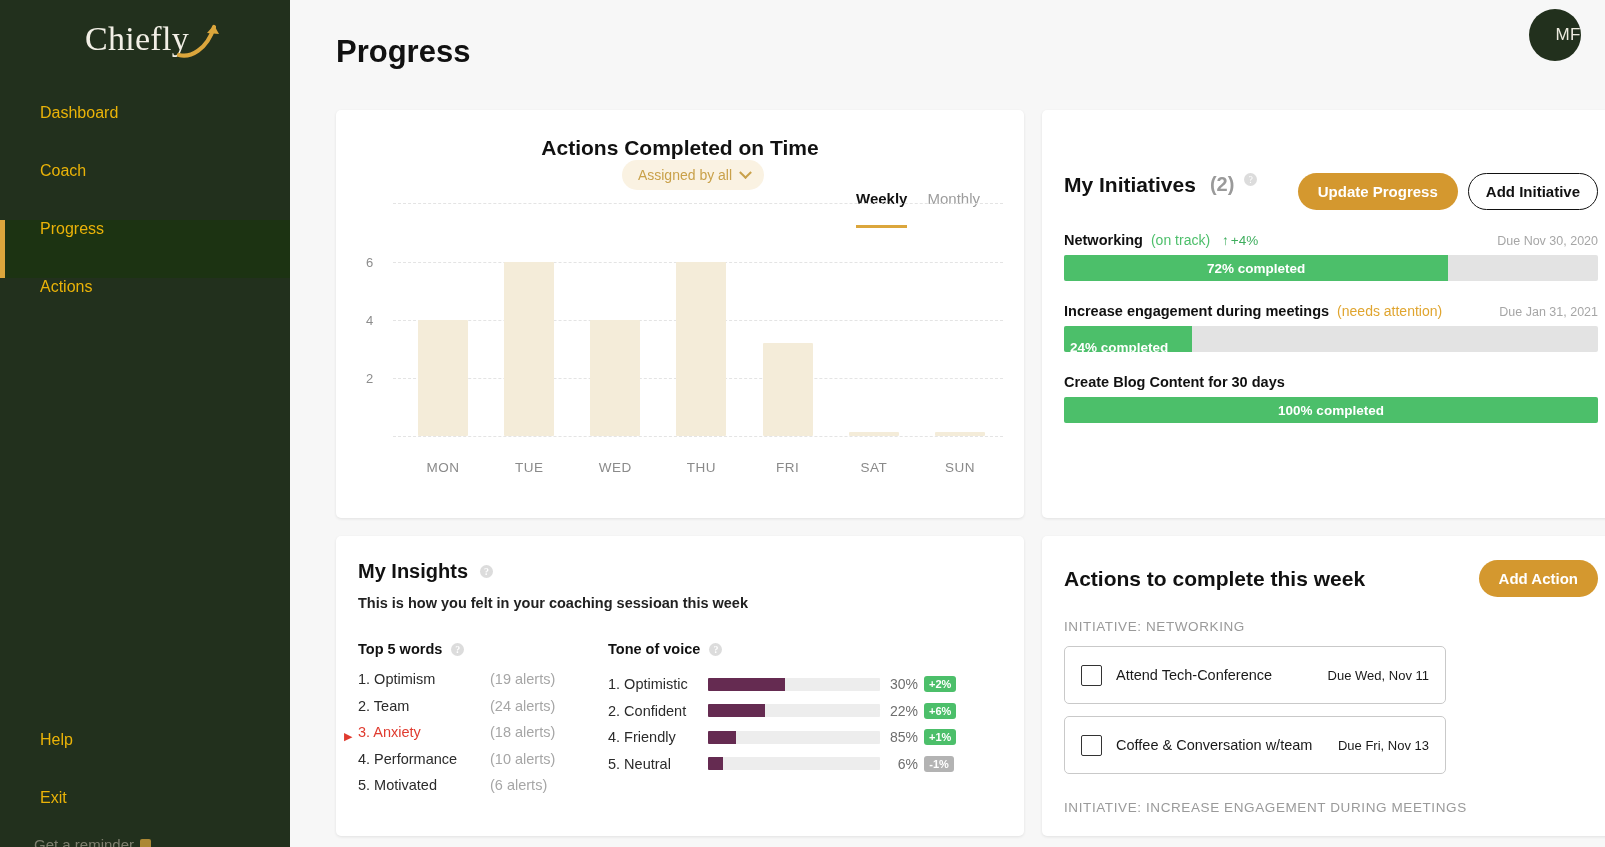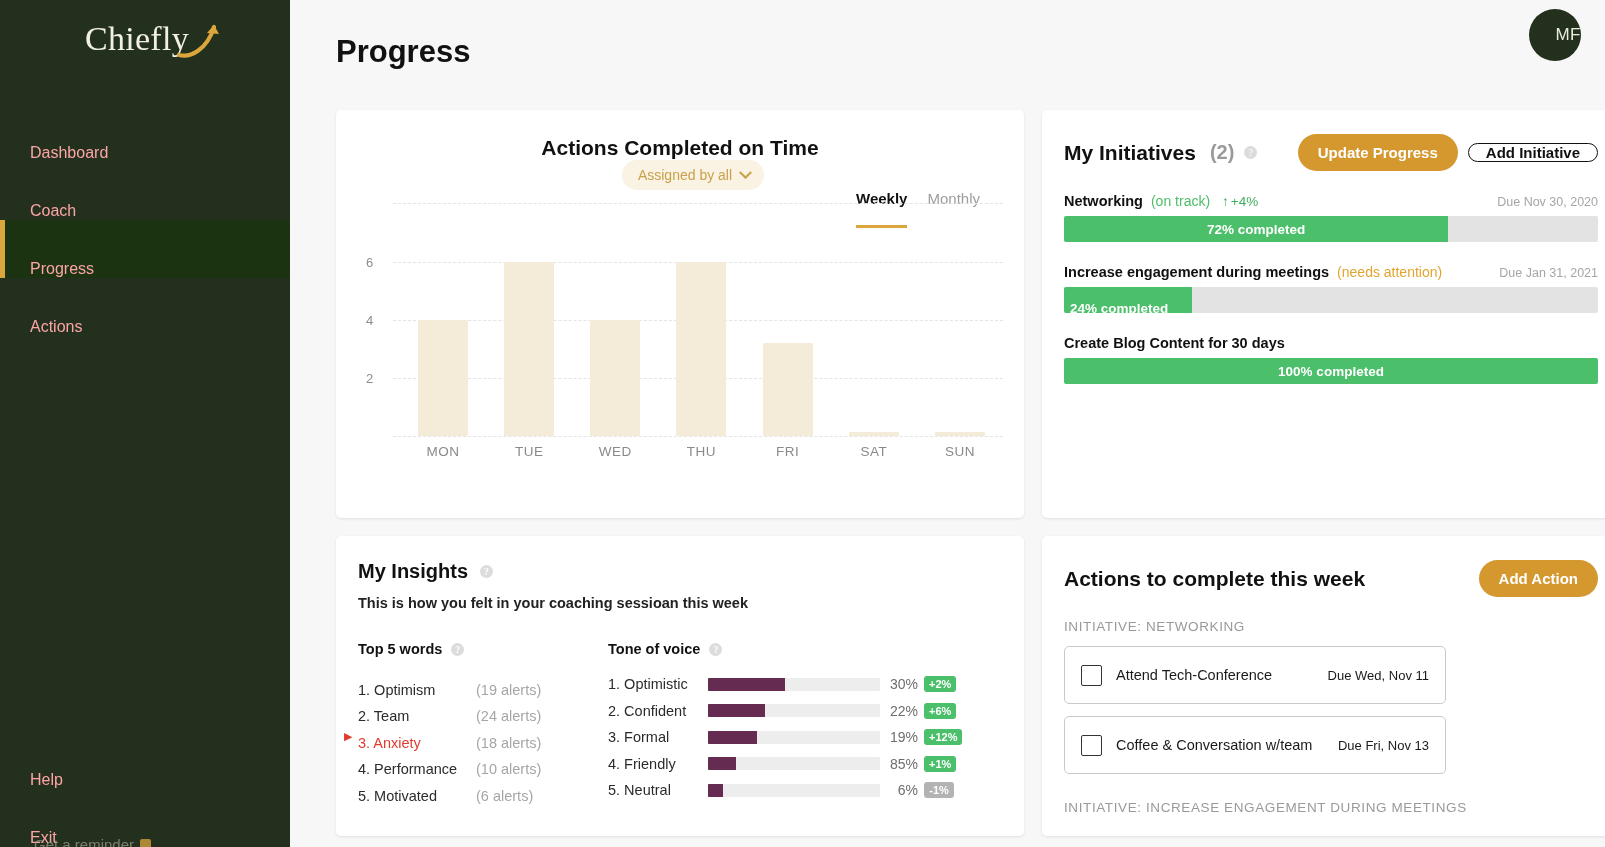--- a/index.html
+++ b/index.html
@@ -26,22 +26,22 @@
     position: relative;
   }
   .logo-text {
     font-family: "Liberation Serif", serif;
     font-size: 34px; color: #f2efe6; letter-spacing: .3px;
     position: relative; top: -4px; left: -8px;
   }
   .logo-arrow { position: absolute; left: 176px; top: 14px; }
   .nav { margin-top: 18px; }
   .nav-item {
-    height: 58px; display: flex; align-items: flex-end;
-    padding-left: 30px; color: #fca5a5; font-size: 16px;
+    height: 58px; display: flex; align-items: flex-start;
+    padding-left: 40px; color: #eab308; font-size: 16px;
     cursor: pointer; position: relative;
   }
   .nav-item.active { background: #1c3312; }
   .nav-item.active::before {
     content: ""; position: absolute; left: 0; top: 0; bottom: 0;
     width: 5px; background: #dba63c;
   }
   .nav-bottom { position: absolute; bottom: 0; left: 0; right: 0; }
   .nav-bottom .nav-item { height: 58px; }
   .sidebar-clip {
@@ -98,31 +98,31 @@
   .period span { font-size: 15px; color: #9d9d9d; cursor: pointer; padding-bottom: 18px; }
   .period span.on { color: #111; font-weight: bold; border-bottom: 3px solid #dba63c; }
 
   .plot { position: absolute; left: 22px; top: 76px; width: 645px; height: 250px; }
   .gridline { position: absolute; left: 35px; right: 0; border-top: 1px dashed #e4e4e4; }
   .ytick { position: absolute; left: 8px; font-size: 13px; color: #8d8d8d; transform: translateY(-50%); }
   .bars { position: absolute; left: 42px; right: 0; top: 0; bottom: 0; display: flex; }
   .barslot { flex: 1; display: flex; align-items: flex-end; justify-content: center; }
   .bar { width: 50px; background: #f4ecd9; border-radius: 1px; }
   .xlabels { position: absolute; left: 42px; right: 0; top: 258px; display: flex; }
-  .xlabels div { flex: 1; text-align: center; font-size: 13.5px; color: #8a8a8a; letter-spacing: .5px; }
+  .xlabels div { flex: 1; text-align: center; font-size: 13.5px; color: #8a8a8a; letter-spacing: .5px; margin-top: 16px; }
 
   
   .insights-card { margin-top: 18px; height: 300px; padding: 24px 22px; overflow: hidden; }
   .ins-title { font-size: 20px; font-weight: bold; color: #111; display: flex; align-items: center; gap: 12px; }
   .ins-sub { font-size: 14.5px; font-weight: bold; color: #222; margin-top: 12px; }
   .ins-cols { display: flex; margin-top: 30px; }
   .ins-col-left { width: 250px; }
   .ins-col-right { flex: 1; }
   .col-head { font-size: 14.5px; font-weight: bold; color: #111; display: flex; align-items: center; gap: 9px; margin-bottom: 14px; }
-  .word-row { display: flex; font-size: 14.5px; color: #2b2b2b; height: 26.5px; align-items: flex-end; position: relative; }
+  .word-row { display: flex; font-size: 14.5px; color: #2b2b2b; height: 26.5px; align-items: flex-start; position: relative; gap: 14px; }
   .word-row .w { width: 118px; }
   .word-row .a { color: #a6a6a6; }
   .word-row.flag { color: #e03b2f; }
   .flag-mark { position: absolute; left: -14px; color: #e03b2f; font-size: 11px; top: 6px; }
   .tone-row { display: flex; align-items: center; height: 26.5px; font-size: 14.5px; color: #2b2b2b; }
   .tone-name { width: 100px; }
   .tone-track { width: 172px; height: 13px; background: #ededed; border-radius: 1px; overflow: hidden; }
   .tone-fill { height: 100%; background: #652b51; }
   .tone-pct { width: 44px; text-align: right; color: #6e6e6e; font-size: 14px; padding-right: 6px; }
   .tone-badge { font-size: 11px; color: #fff; background: #4cbf6a; border-radius: 3px; padding: 2px 5px; min-width: 30px; text-align: center; font-weight: bold; }
@@ -130,33 +130,33 @@
 
   .info-i {
     width: 13px; height: 13px; border-radius: 50%;
     background: #dcdcdc; color: #fff; font-size: 10px;
     display: inline-flex; align-items: center; justify-content: center;
     font-family: "Liberation Serif", serif; cursor: pointer;
   }
 
   
   .init-card { height: 408px; padding: 24px 22px; position: relative; }
-  .init-head { display: flex; align-items: center; }
+  .init-head { display: flex; align-items: flex-start; margin-top: 39px; }
   .init-title { font-size: 21px; font-weight: bold; color: #111; }
   .init-count { font-size: 20px; color: #9a9a9a; margin-left: 14px; font-weight: bold; }
   .init-head .info-i { margin-left: 10px; }
   .btn-primary {
     margin-left: auto; background: #d4982f; color: #fff;
     border: none; border-radius: 20px; padding: 10px 20px;
     font-size: 15px; font-weight: bold; cursor: pointer;
     font-family: "Liberation Sans", sans-serif;
   }
   .btn-outline {
     margin-left: 10px; background: #fff; color: #111;
-    border: 1.6px solid #111; border-radius: 20px; padding: 0 17px;
+    border: 1.6px solid #111; border-radius: 20px; padding: 9px 17px;
     font-size: 15px; font-weight: bold; cursor: pointer;
     font-family: "Liberation Sans", sans-serif;
   }
   .init-item { margin-top: 22px; }
   .init-row { display: flex; align-items: baseline; }
   .init-name { font-size: 14.5px; font-weight: bold; color: #111; }
   .init-status { font-size: 14px; margin-left: 8px; }
   .init-status.ok { color: #4cbf6a; }
   .init-status.warn { color: #e0a52f; }
   .init-delta { font-size: 13.5px; color: #3fae5e; margin-left: 12px; display: flex; align-items: center; gap: 2px; }
@@ -351,28 +351,20 @@
                   </div>
                   <div class="tone-row">
                     <span class="tone-name">2. Confident</span>
                     <div class="tone-track">
                       <div class="tone-fill" style="width: 33%; background: rgb(101, 43, 81);"></div>
                     </div>
                     <span class="tone-pct">22%</span>
                     <span class="tone-badge">+6%</span>
                   </div>
                   <div class="tone-row">
-                    <span class="tone-name">3. Formal</span>
-                    <div class="tone-track">
-                      <div class="tone-fill" style="width: 28.5%; background: rgb(101, 43, 81);"></div>
-                    </div>
-                    <span class="tone-pct">19%</span>
-                    <span class="tone-badge">+12%</span>
-                  </div>
-                  <div class="tone-row">
                     <span class="tone-name">4. Friendly</span>
                     <div class="tone-track">
                       <div class="tone-fill" style="width: 16.5%; background: rgb(101, 43, 81);"></div>
                     </div>
                     <span class="tone-pct">85%</span>
                     <span class="tone-badge">+1%</span>
                   </div>
                   <div class="tone-row">
                     <span class="tone-name">5. Neutral</span>
                     <div class="tone-track">

